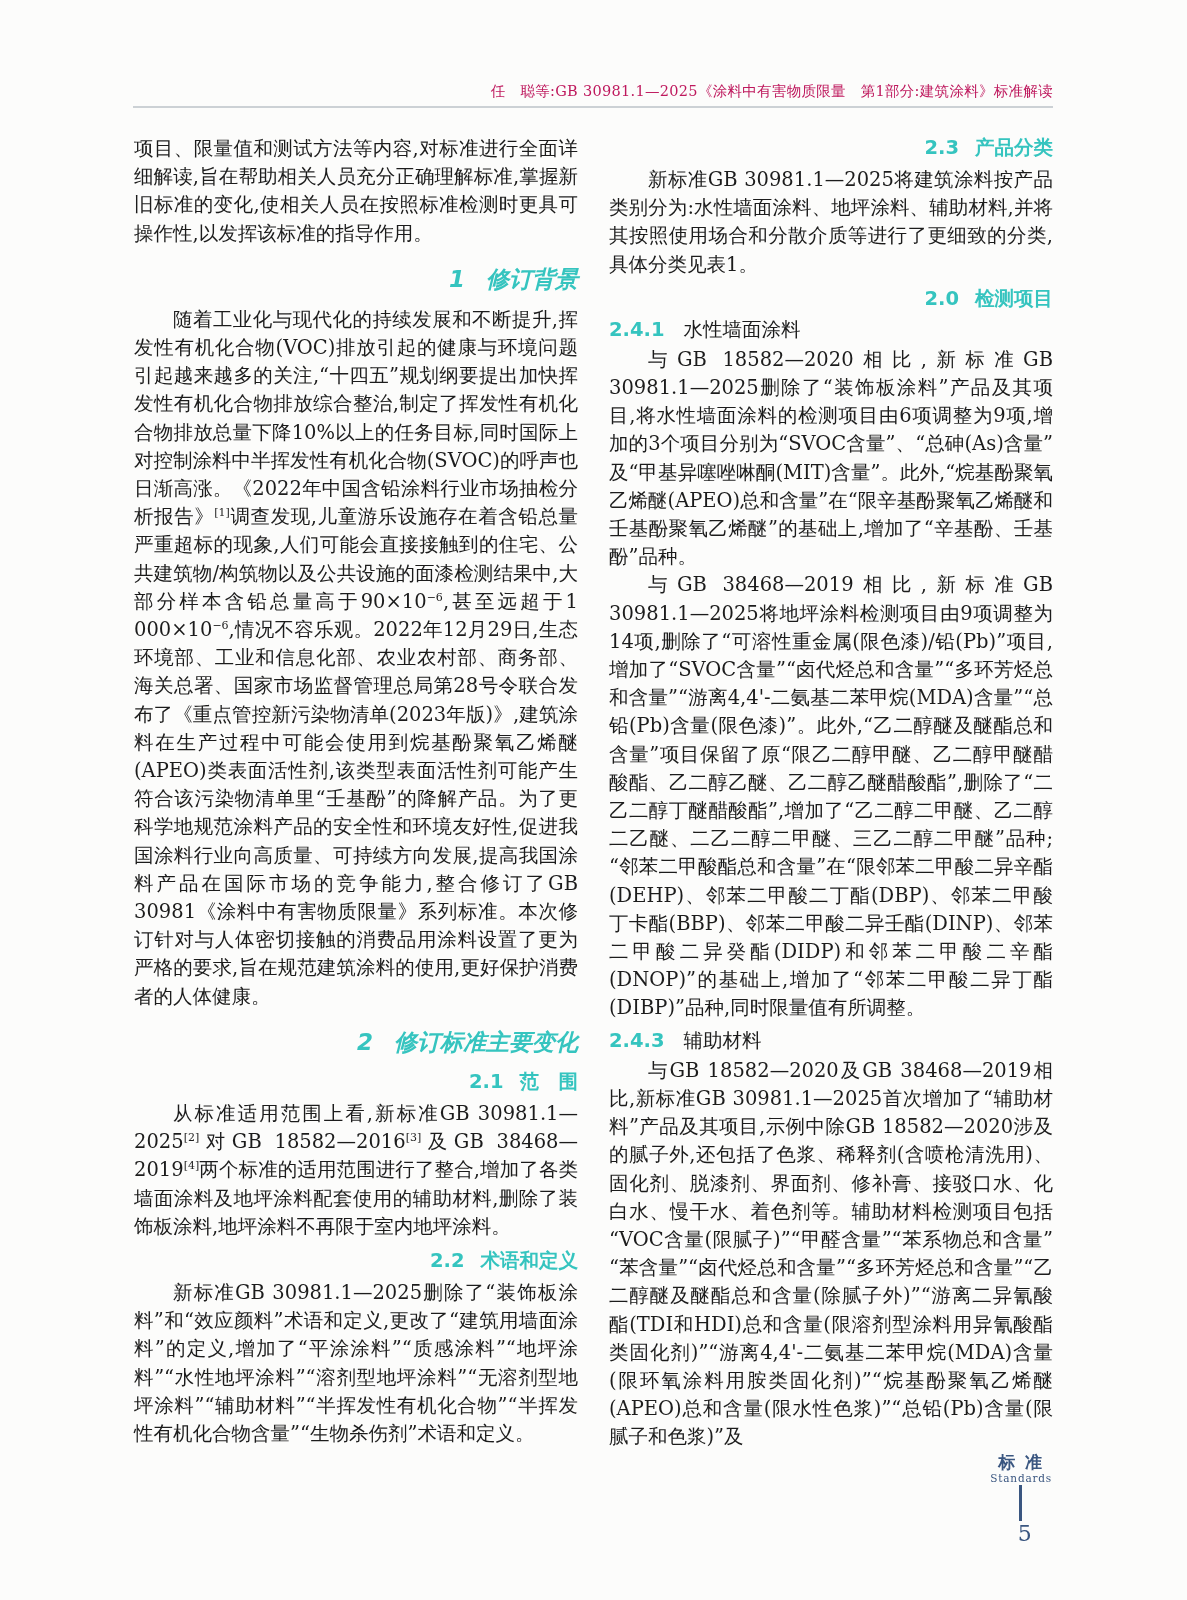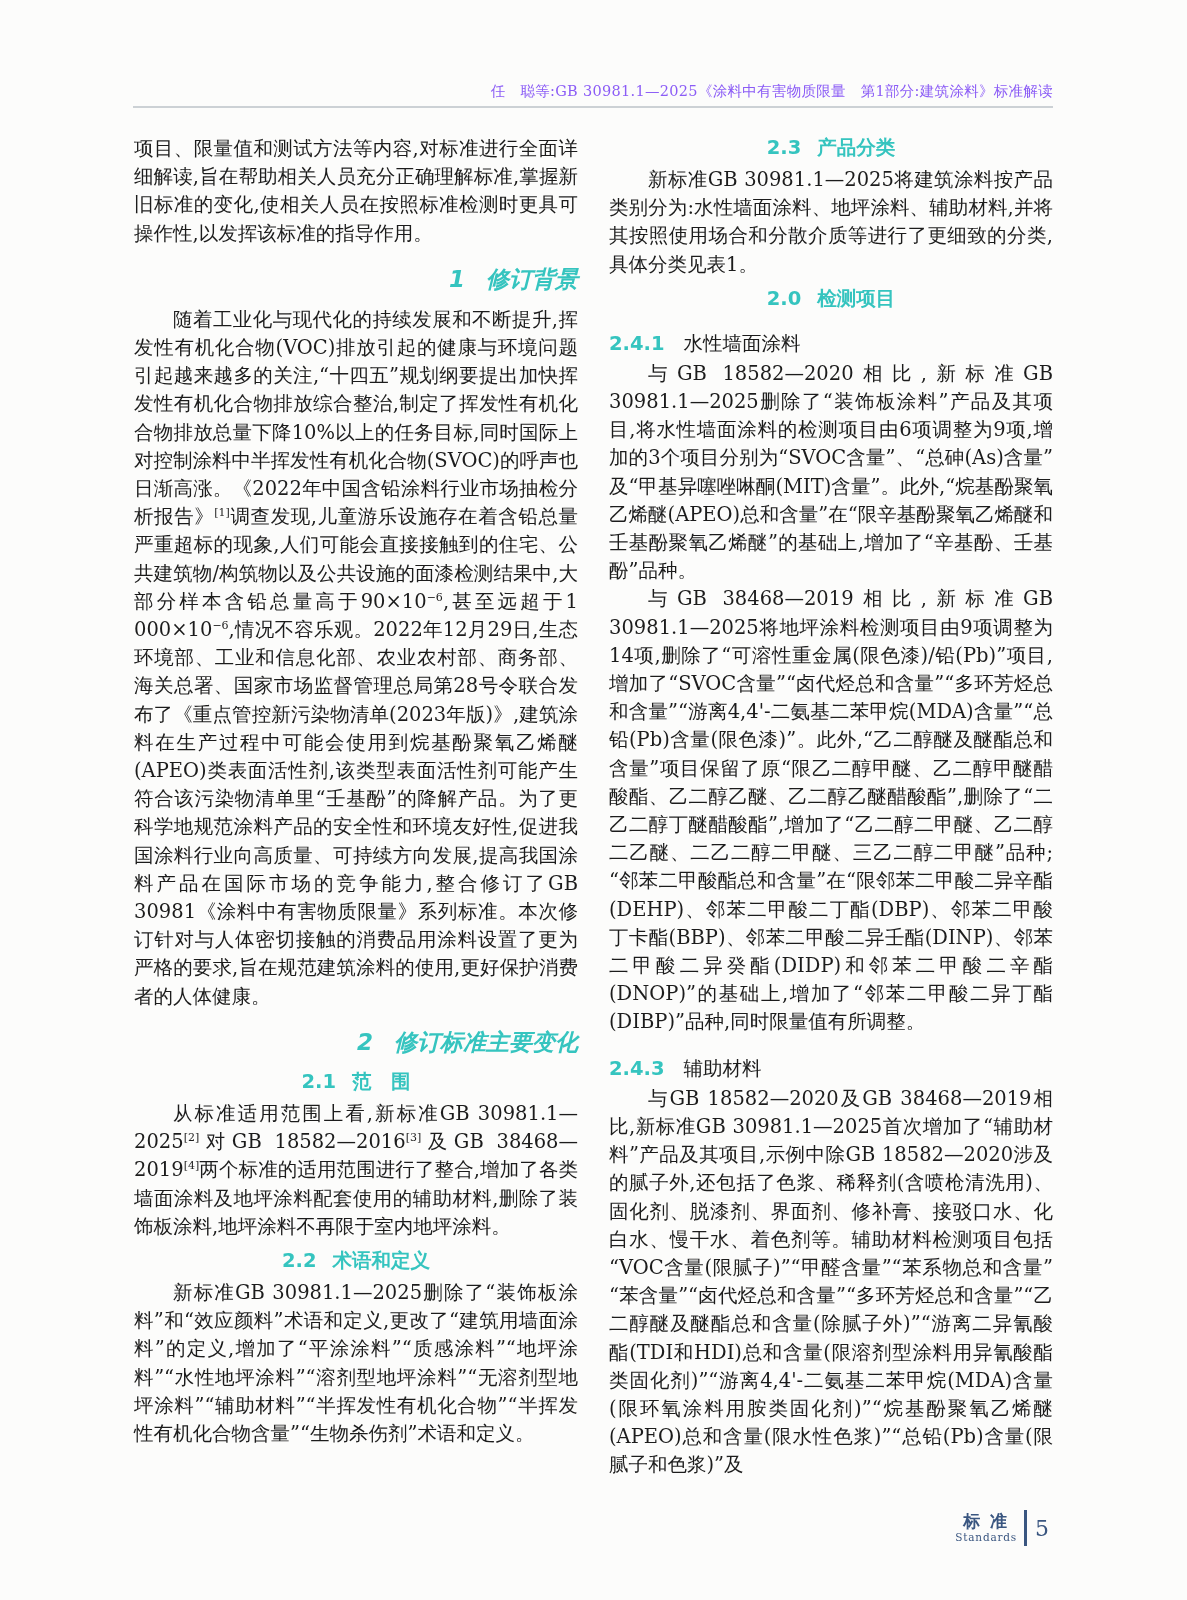--- a/index.html
+++ b/index.html
@@ -8,21 +8,21 @@
     width:1187px;height:1600px;
     margin:0 auto;
     background:#fcfcfb;
     overflow:hidden;
     font-family:"DejaVu Serif","Liberation Serif",serif;
     color:#1c1c1c;
     -webkit-font-smoothing:antialiased;
   }
   .running-head{
     position:absolute;top:82px;right:134px;
-    font-size:14.5px;line-height:18px;color:#8b5cf6;
+    font-size:14.5px;line-height:18px;color:#be185d;
     letter-spacing:0.3px;white-space:nowrap;
   }
   .head-rule{
     position:absolute;top:106px;left:133px;width:920px;height:2px;
     background:#ccd1d5;
   }
   .col{
     position:absolute;top:135px;width:444px;
     text-align:justify;
   }
@@ -48,38 +48,39 @@
     color:#35c4bf;
     text-indent:0;text-align:right;font-style:italic;
   }
   .h1 .hnum{margin-right:21px;}
   .h2{
     margin:7px 0 5px;
     font-family:"DejaVu Sans","Liberation Sans",sans-serif;
     font-weight:bold;
     font-size:19.5px;line-height:26px;
     color:#35c4bf;
-    text-indent:0;text-align:center;
+    text-indent:0;text-align:right;
   }
   .h2 .hnum{margin-right:16px;}
   .h3{
-    margin:19px 0 3px;
+    margin:5px 0 3px;
     font-size:19.5px;line-height:26px;
     font-weight:normal;
     text-indent:0;text-align:left;
   }
   .h3 .hnum{
     font-family:"DejaVu Sans","Liberation Sans",sans-serif;
     font-weight:bold;color:#35c4bf;margin-right:19px;
   }
   .h3 .htitle{color:#1c1c1c;}
   .footer{
-    position:absolute;right:138px;bottom:54px;
+    position:absolute;right:128px;bottom:54px;
     display:flex;align-items:center;
     color:#3a5680;
+    flex-direction:column;
   }
   .f-left{text-align:center;margin-right:7px;}
   .f-cn{
     font-family:"DejaVu Sans","Liberation Sans",sans-serif;
     font-weight:bold;font-size:17px;line-height:19px;letter-spacing:2px;
     white-space:nowrap;
   }
   .f-en{
     font-family:"DejaVu Serif","Liberation Serif",serif;
     font-size:10.5px;line-height:13px;letter-spacing:0.8px;

